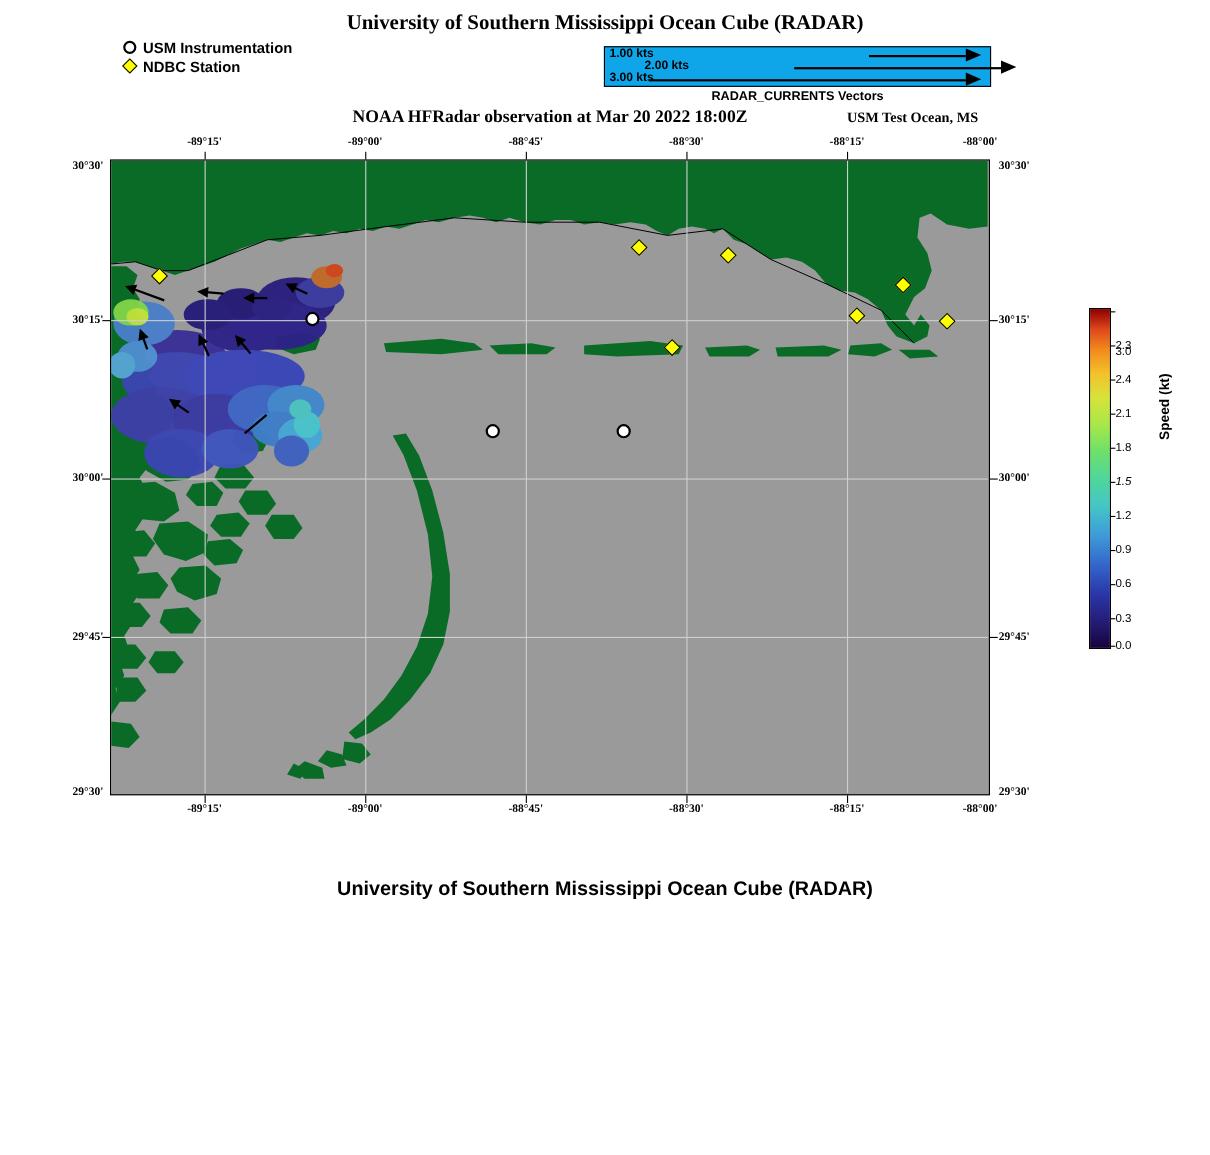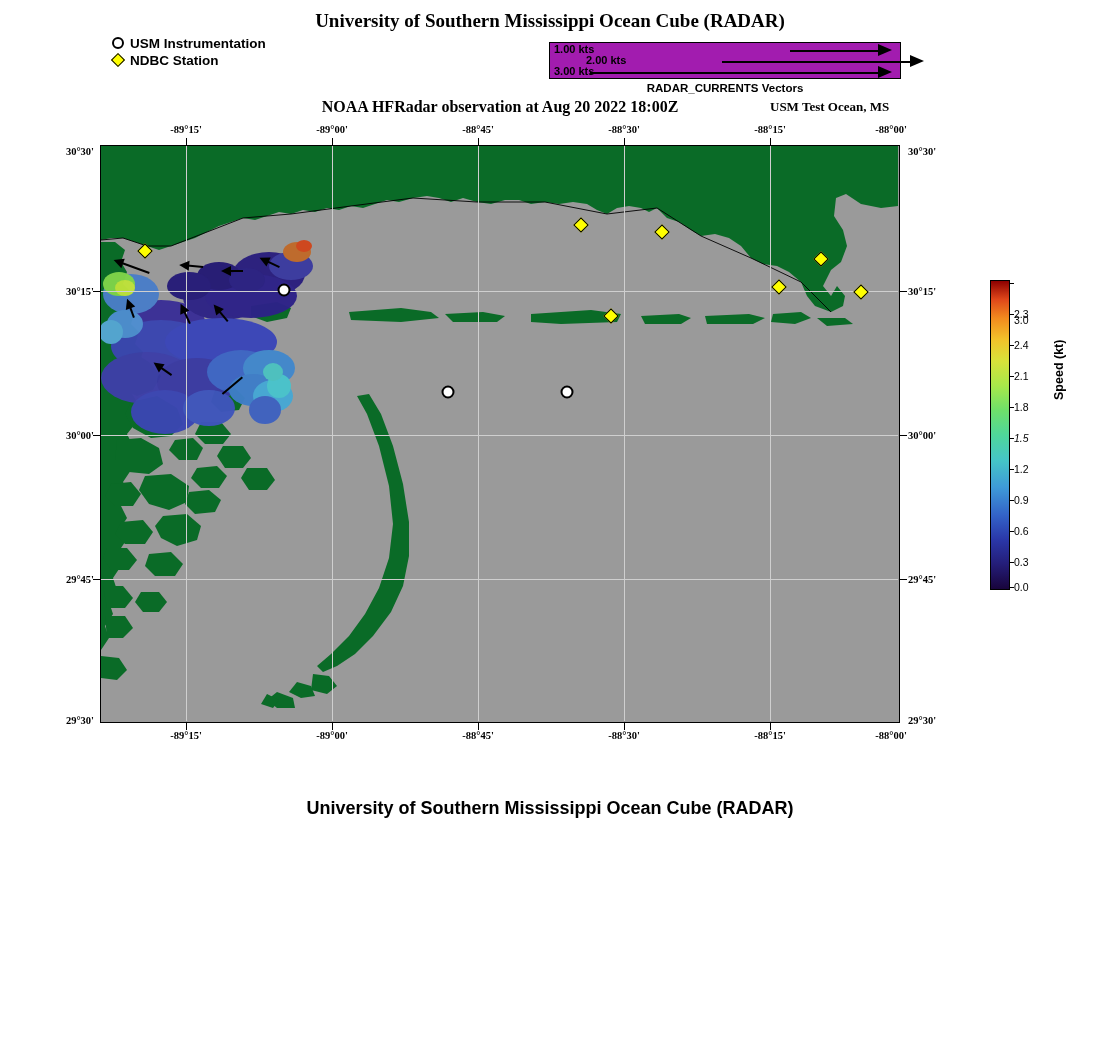--- a/index.html
+++ b/index.html
@@ -85,21 +85,21 @@
     border: 1.4px solid #000;
     box-sizing: border-box;
     transform: rotate(45deg);
   }
 
   
   #vector-box {
     left: 549px; top: 42px;
     width: 352px; height: 37px;
     border: 1.5px solid #000;
-    background: #a21caf;
+    background: #0ea5e9;
     box-sizing: border-box;
   }
   .vec-row { position: absolute; left: 0; width: 352px; height: 12px; }
   .vec-label {
     position: absolute; left: 4px; top: -2px;
     font-size: 11px; font-weight: bold; color: #000;
     font-family: "Liberation Sans", sans-serif;
   }
   .vec-line {
     position: absolute;
@@ -254,21 +254,21 @@
     <span class="vec-head" style="left:328px;"></span>
   </div>
   <div class="vec-row" style="top:24px;">
     <span class="vec-label">3.00 kts</span>
     <span class="vec-line" style="left:40px; width:288px;"></span>
     <span class="vec-head" style="left:328px;"></span>
   </div>
 </div>
 <div class="abs" id="vector-caption">RADAR_CURRENTS Vectors</div>
 
-<div class="abs" id="obs-title">NOAA HFRadar observation at Aug 20 2022 18:00Z</div>
+<div class="abs" id="obs-title">NOAA HFRadar observation at Mar 20 2022 18:00Z</div>
 <div class="abs" id="range-label">USM Test Ocean, MS</div>
 
 <div class="abs tick-lbl tick-top" style="left:186px; top:124px;">-89°15'</div>
 <div class="abs tick-lbl tick-top" style="left:332px; top:124px;">-89°00'</div>
 <div class="abs tick-lbl tick-top" style="left:478px; top:124px;">-88°45'</div>
 <div class="abs tick-lbl tick-top" style="left:624px; top:124px;">-88°30'</div>
 <div class="abs tick-lbl tick-top" style="left:770px; top:124px;">-88°15'</div>
 <div class="abs tick-lbl tick-top" style="left:891px; top:124px;">-88°00'</div>
 
 <div class="abs tick-lbl tick-bot" style="left:186px; top:730px;">-89°15'</div>

